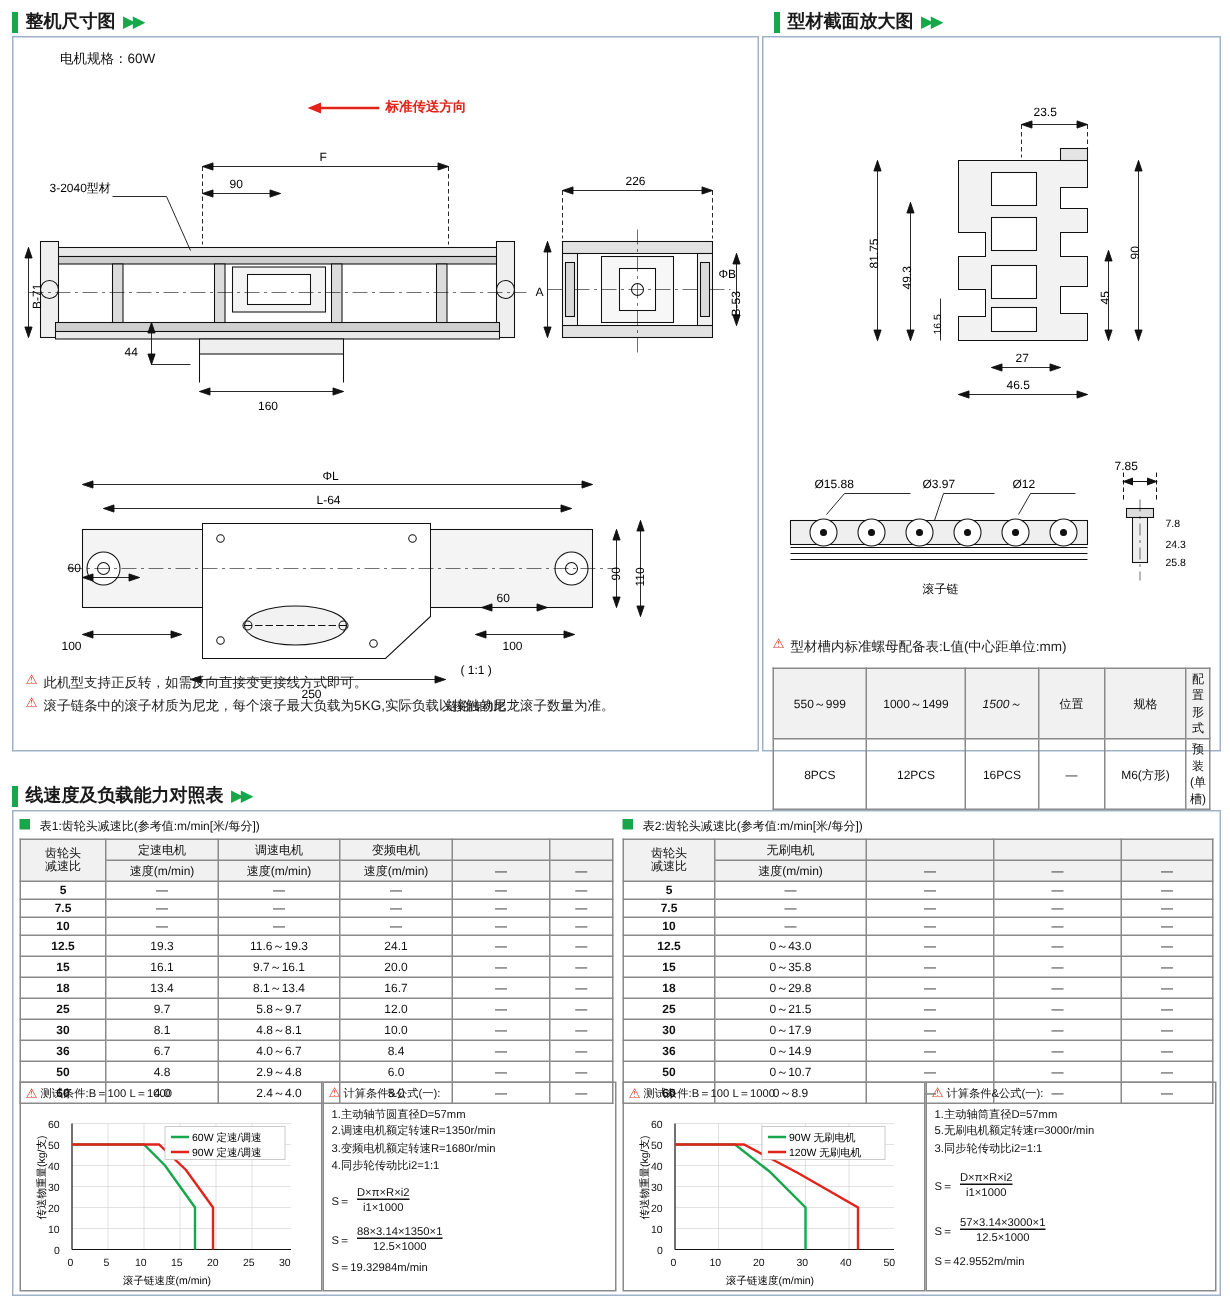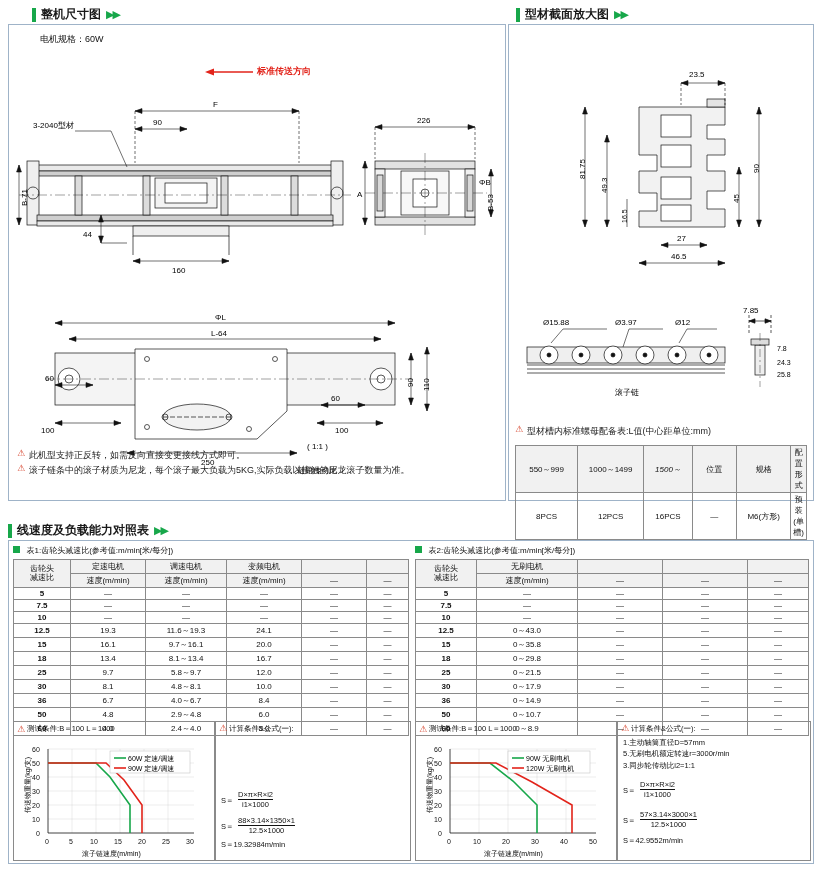--- a/index.html
+++ b/index.html
@@ -20,21 +20,21 @@
   table{border-collapse:collapse;}
   .tbl td,.tbl th{border:1px solid #8a8a8a;font-size:8px;text-align:center;padding:1px 2px;font-weight:normal;}
   .tbl th{background:#f1f1f1;font-weight:normal;}
   svg{display:block;}
   .lbl{font-size:8px;font-family:"Liberation Sans",sans-serif;}
   .lbl7{font-size:7px;font-family:"Liberation Sans",sans-serif;}
 </style>
 </head>
 <body>
 
-<div style="position:absolute;left:8px;top:6px;margin-left:24px;" class="sec-title">
+<div style="position:absolute;left:8px;top:6px;" class="sec-title">
   <span class="sec-bar"></span>
   <span>整机尺寸图</span>
   <span class="sec-arrows">▶▶</span>
 </div>
 
 <div style="position:absolute;left:516px;top:6px;" class="sec-title">
   <span class="sec-bar"></span>
   <span>型材截面放大图</span>
   <span class="sec-arrows">▶▶</span>
 </div>
@@ -710,20 +710,26 @@
       <text class="lbl7" x="10" y="78" transform="rotate(-90 12,74)">传送物重量(kg/支)</text>
       <text class="lbl7" x="68" y="119">滚子链速度(m/min)</text>
     </svg>
   </div>
 
   <div style="position:absolute;left:206px;top:180px;width:194px;height:138px;border:1px solid #8a8a8a;">
     <div style="position:absolute;left:3px;top:2px;display:flex;gap:2px;">
       <span class="warn">⚠</span>
       <span style="font-size:7.5px;">计算条件&amp;公式(一):</span>
     </div>
+    <div style="position:absolute;left:5px;top:15px;font-size:7.5px;line-height:1.5;">
+      <div>1.主动轴节圆直径D=57mm</div>
+      <div>2.调速电机额定转速R=1350r/min</div>
+      <div>3.变频电机额定转速R=1680r/min</div>
+      <div>4.同步轮传动比i2=1:1</div>
+    </div>
     <div style="position:absolute;left:22px;top:68px;font-size:7.5px;text-align:center;">
       <div>D×π×R×i2</div>
       <div style="border-top:1px solid #111;">i1×1000</div>
     </div>
     <div style="position:absolute;left:5px;top:74px;font-size:7.5px;">S＝</div>
     <div style="position:absolute;left:22px;top:94px;font-size:7.5px;text-align:center;">
       <div>88×3.14×1350×1</div>
       <div style="border-top:1px solid #111;">12.5×1000</div>
     </div>
     <div style="position:absolute;left:5px;top:100px;font-size:7.5px;">S＝</div>

